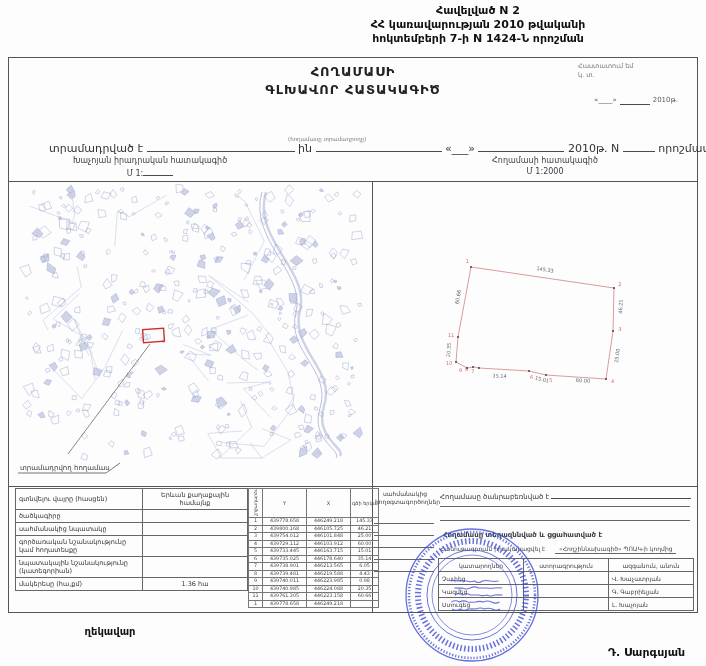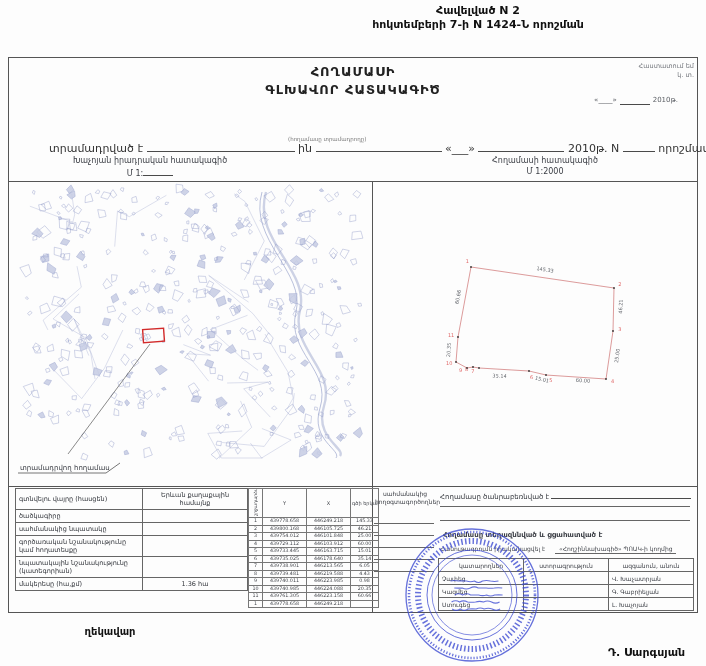--- a/index.html
+++ b/index.html
@@ -6,21 +6,21 @@
   .page{
     position:relative;width:706px;height:666px;background:#fdfdfd;overflow:hidden;
     font-family:"DejaVu Sans","Liberation Sans",sans-serif;color:#1c1c1c;padding-left:32px;
   }
   .abs{position:absolute;}
   
   .hdr{top:4px;left:250px;width:456px;text-align:center;font-weight:bold;font-size:11px;line-height:14px;color:#111;}
   
   .main-box{top:57px;left:8px;width:688px;height:554px;border:1px solid #555;}
   .title{top:63px;left:203px;width:300px;text-align:center;font-weight:bold;font-size:13px;letter-spacing:1px;line-height:18px;color:#222;}
-  .approve{top:62px;left:578px;width:116px;text-align:right;font-size:6.5px;color:#76797f;line-height:9px;}
+  .approve{top:62px;left:578px;width:116px;text-align:left;font-size:6.5px;color:#76797f;line-height:9px;}
   .approve .date-row{margin-top:15px;font-size:7px;color:#5d6066;display:flex;justify-content:center;align-items:flex-end;gap:3px;}
   .bl{display:inline-block;border-bottom:1px solid #4a4a4a;height:9px;vertical-align:baseline;}
   .grant{top:121px;left:49px;width:636px;font-size:11px;color:#333;white-space:nowrap;margin-top:21px;}
   .grant span{vertical-align:baseline;}
   .granter-note{top:136px;left:288px;font-size:5.5px;color:#777;}
   .panel-title{font-size:8px;color:#3a3d44;text-align:center;line-height:11px;}
   .pt-left{top:155px;left:55px;width:190px;}
   .pt-right{top:155px;left:450px;width:190px;}
   .line{background:#555;}
   
@@ -52,20 +52,21 @@
   #plot-svg{top:182px;left:373px;}
   #stamp-svg{top:523px;left:388px;pointer-events:none;}
 </style>
 </head>
 <body>
 
 <div class="page">
 
   <div class="abs hdr">
     <div>Հավելված N 2</div>
+    <div>ՀՀ կառավարության 2010 թվականի</div>
     <div>հոկտեմբերի 7-ի N 1424-Ն որոշման</div>
   </div>
 
   <div class="abs main-box"></div>
 
   <div class="abs title">
     <div>ՀՈՂԱՄԱՍԻ</div>
     <div>ԳԼԽԱՎՈՐ ՀԱՏԱԿԱԳԻԾ</div>
   </div>
 

